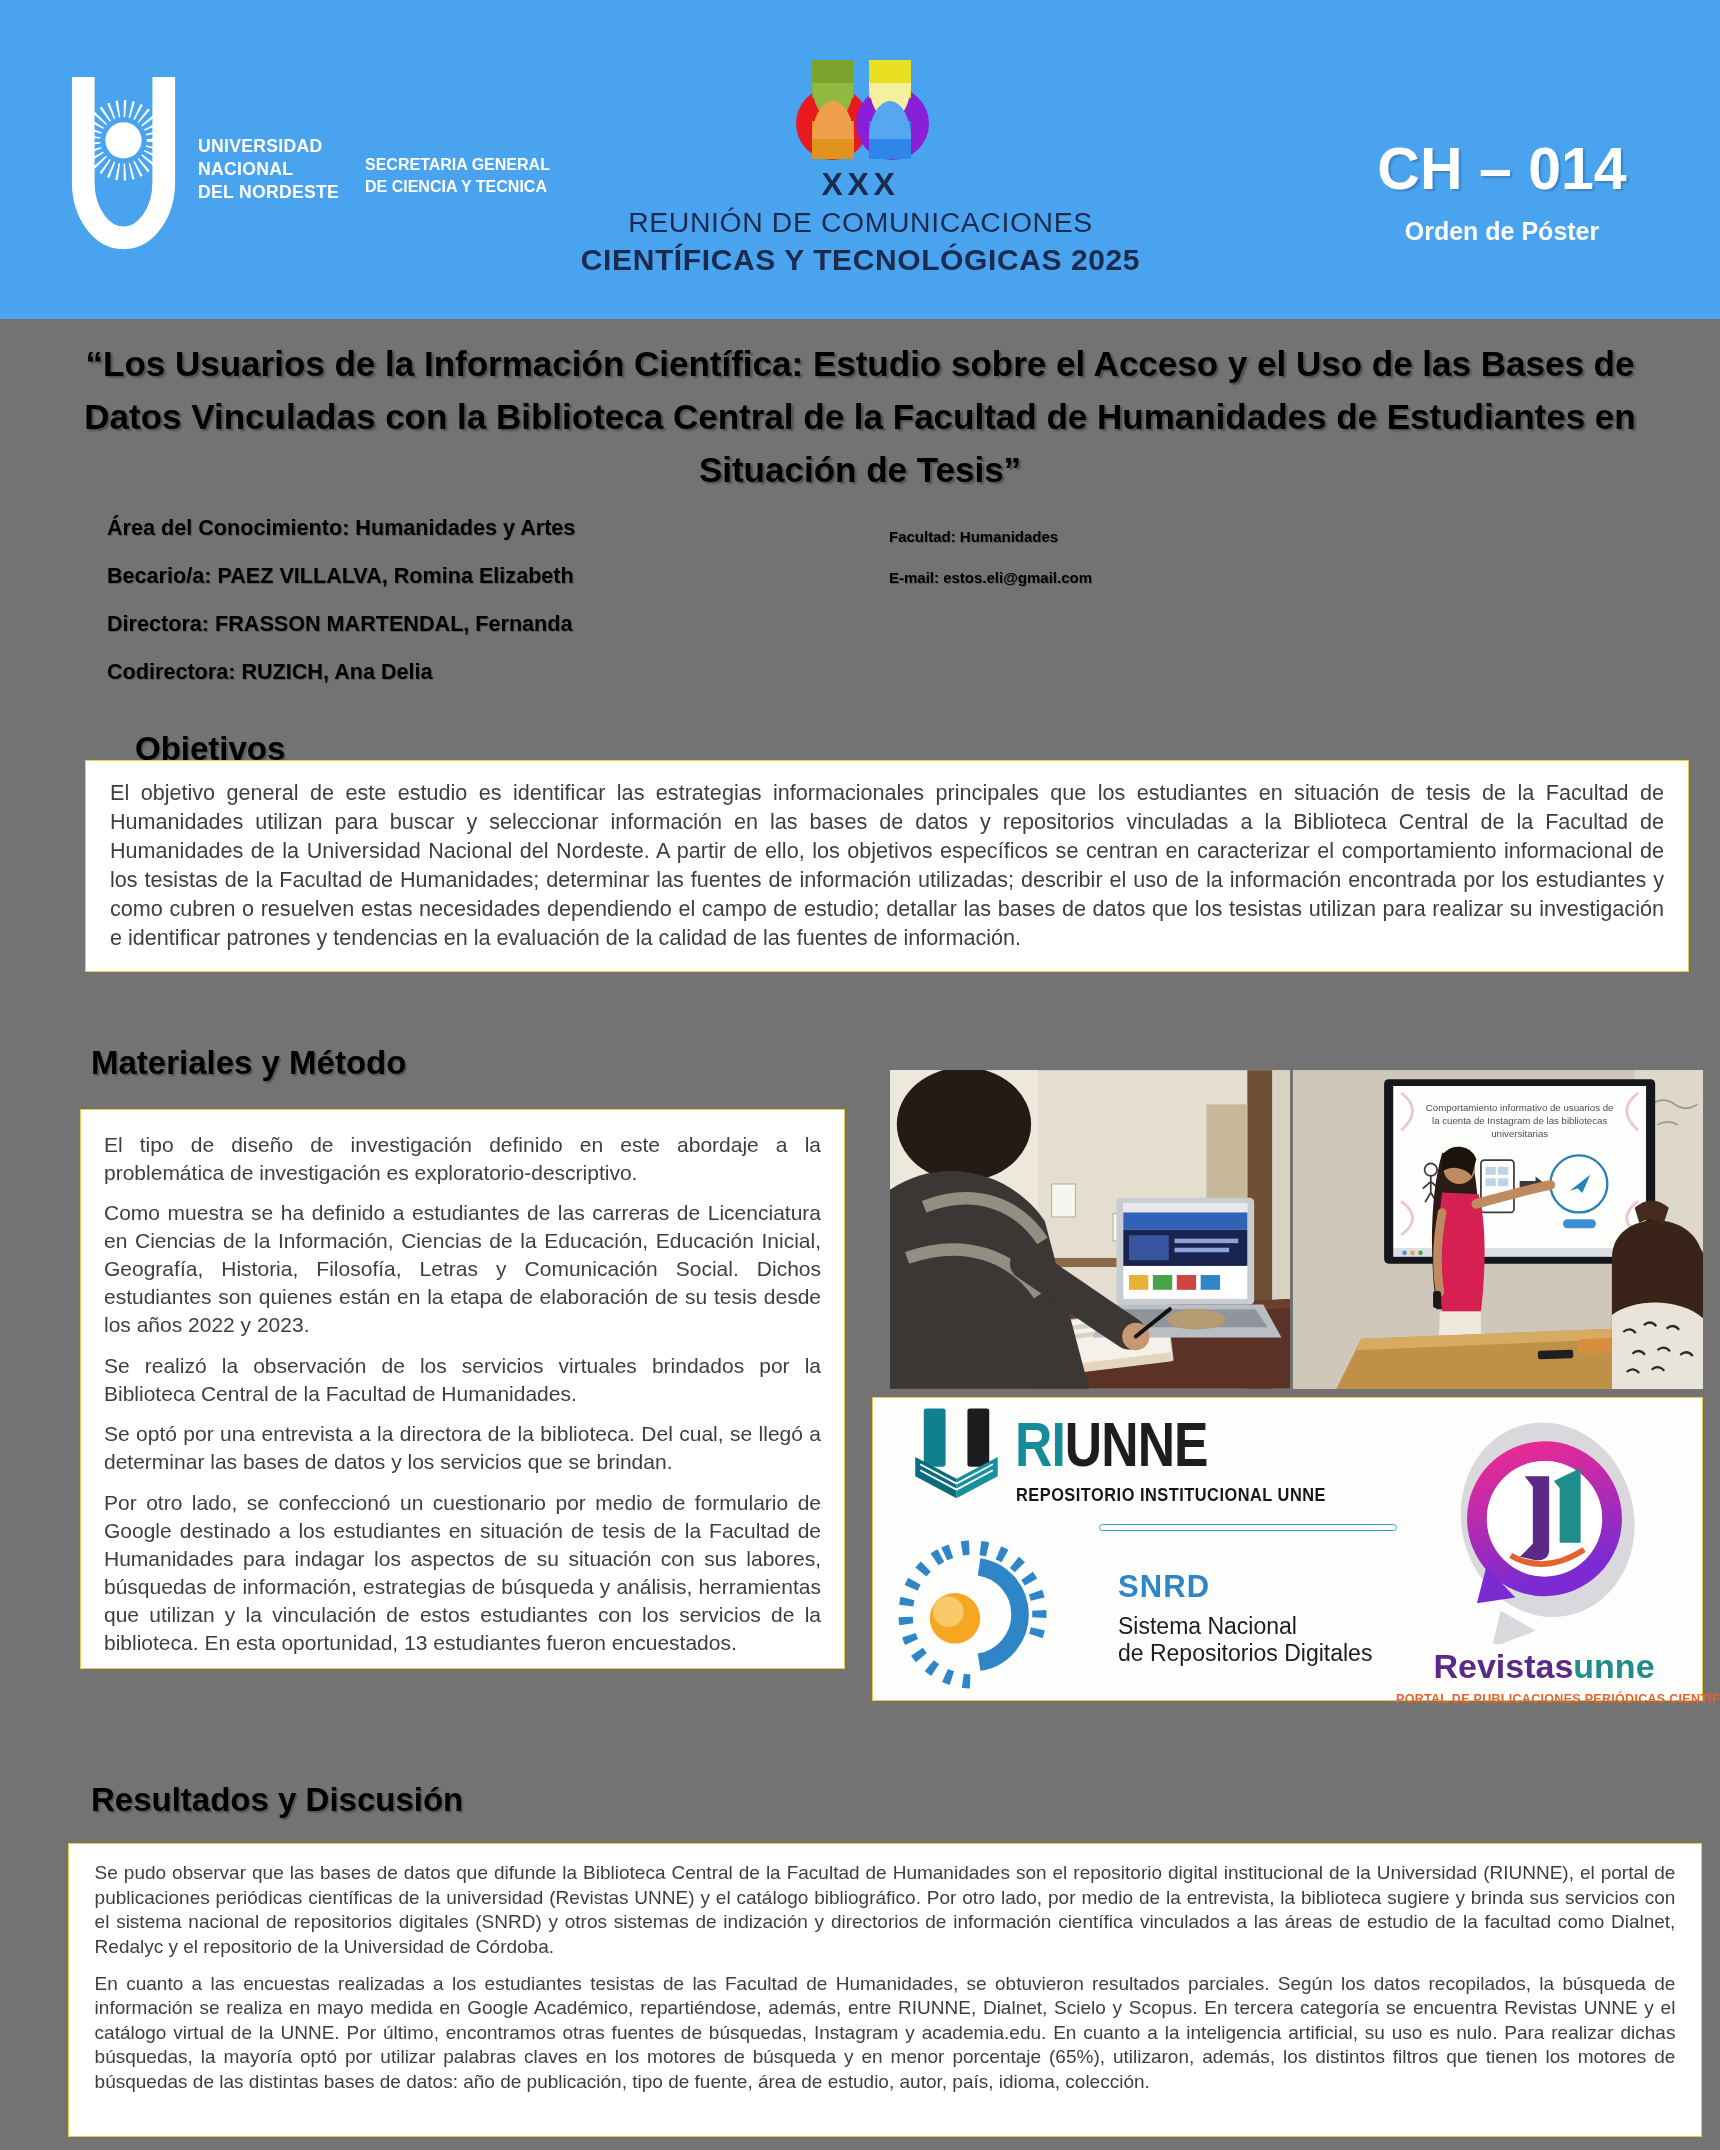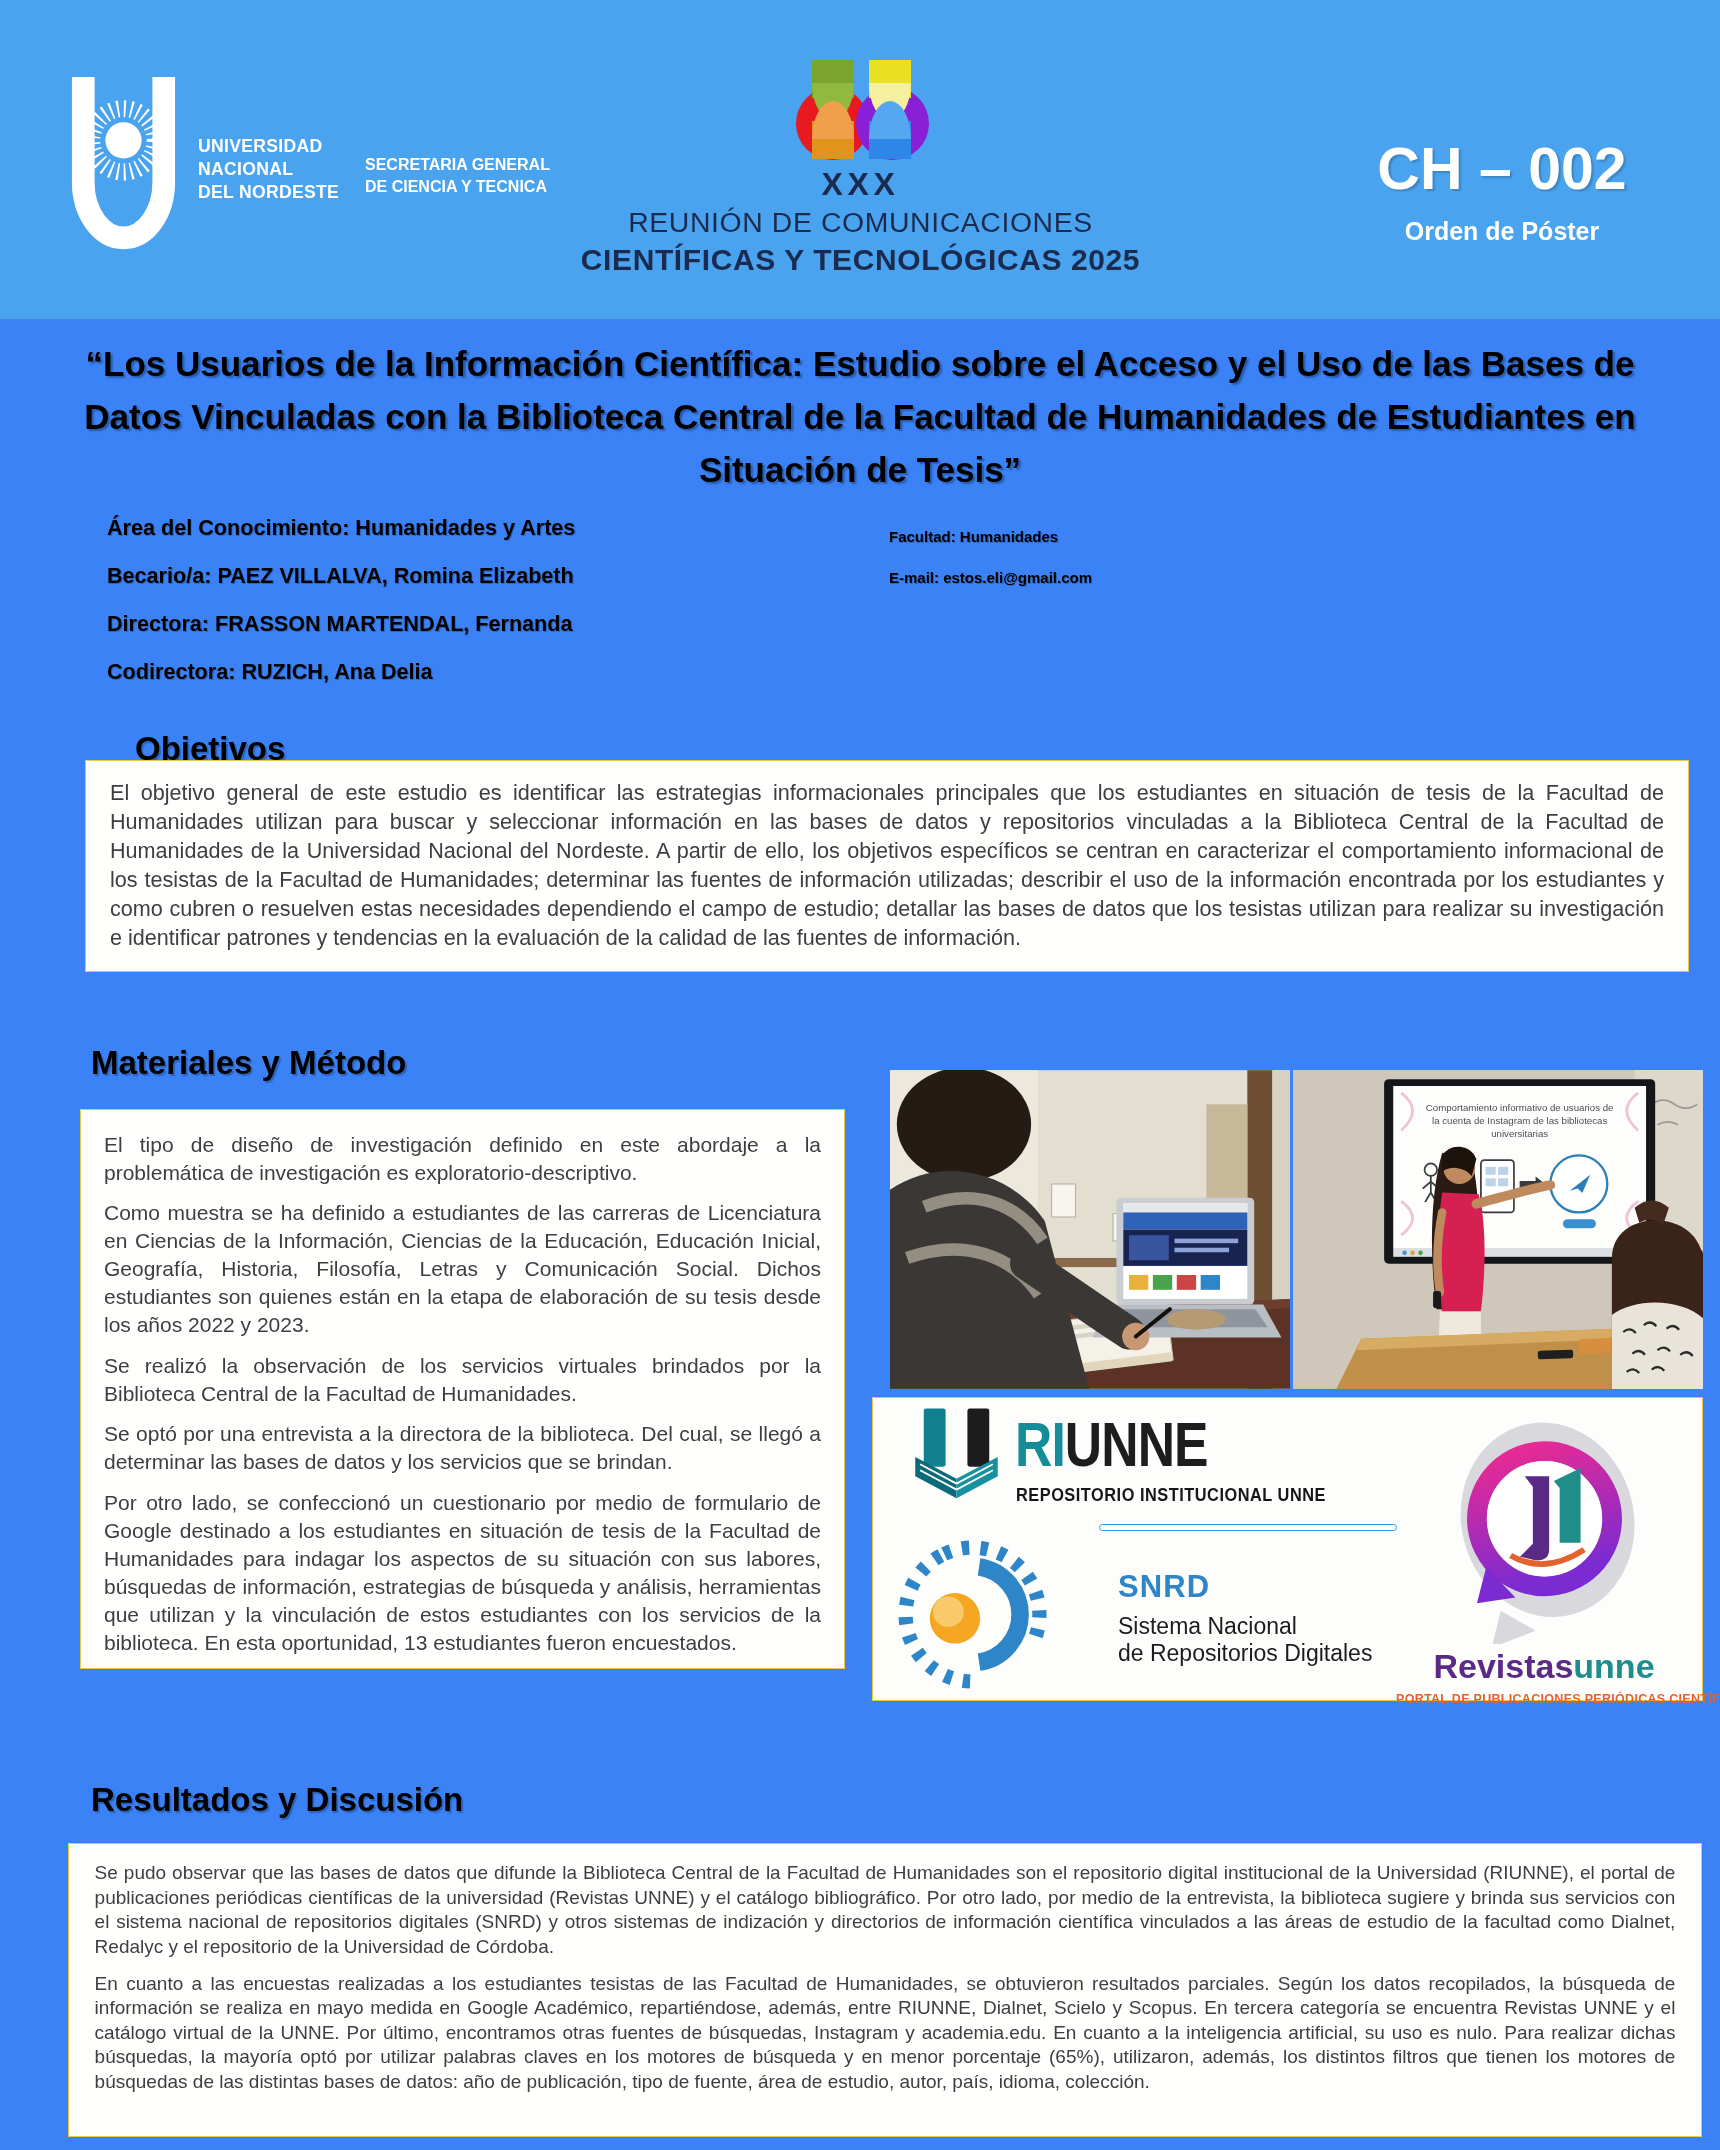--- a/index.html
+++ b/index.html
@@ -1,16 +1,16 @@
 <!DOCTYPE html>
 <html style="font-size:9px"><head>
 <meta charset="utf-8">
 <style>
   html,body{margin:0;padding:0;background:#888;}
-  .poster{position:relative;width:1721px;height:2151px;background:#3b82f6;
+  .poster{position:relative;width:1721px;height:2151px;background:#737373;
     font-family:"Liberation Sans",sans-serif;overflow:hidden;}
 
   
   .band{position:absolute;left:0;top:0;width:1721px;height:319px;background:#4aa3ee;}
   .unne-logo{position:absolute;left:64px;top:73px;width:119px;height:188px;}
   .uni-name{position:absolute;left:198px;top:135px;color:#fff;font-weight:bold;
     font-size:17.6px;line-height:23px;letter-spacing:0.3px;}
   .secretaria{position:absolute;left:365px;top:154px;color:#fff;font-weight:bold;
     font-size:16px;line-height:22px;}
   .clogo{position:absolute;left:812px;top:60px;width:100px;height:100px;}
@@ -112,21 +112,21 @@
         <div class="seg" style="top:41px;height:38px;background:#55a8f0;border-radius:50% 50% 0 0/100% 100% 0 0;"></div>
       </div>
     </div>
 
     <div class="event">
       <div class="roman">XXX</div>
       <div class="l1">REUNIÓN DE COMUNICACIONES</div>
       <div class="l2">CIENTÍFICAS Y TECNOLÓGICAS 2025</div>
     </div>
 
-    <div class="poster-code">CH – 002</div>
+    <div class="poster-code">CH – 014</div>
     <div class="poster-order">Orden de Póster</div>
   </div>
 
   <div class="title">“Los Usuarios de la Información Científica: Estudio sobre el Acceso y el Uso de las Bases de Datos Vinculadas con la Biblioteca Central de la Facultad de Humanidades de Estudiantes en Situación de Tesis”</div>
 
   <div class="meta-left">
     <div>Área del Conocimiento: Humanidades y Artes</div>
     <div>Becario/a: PAEZ VILLALVA, Romina Elizabeth</div>
     <div>Directora: FRASSON MARTENDAL, Fernanda</div>
     <div>Codirectora: RUZICH, Ana Delia</div>

